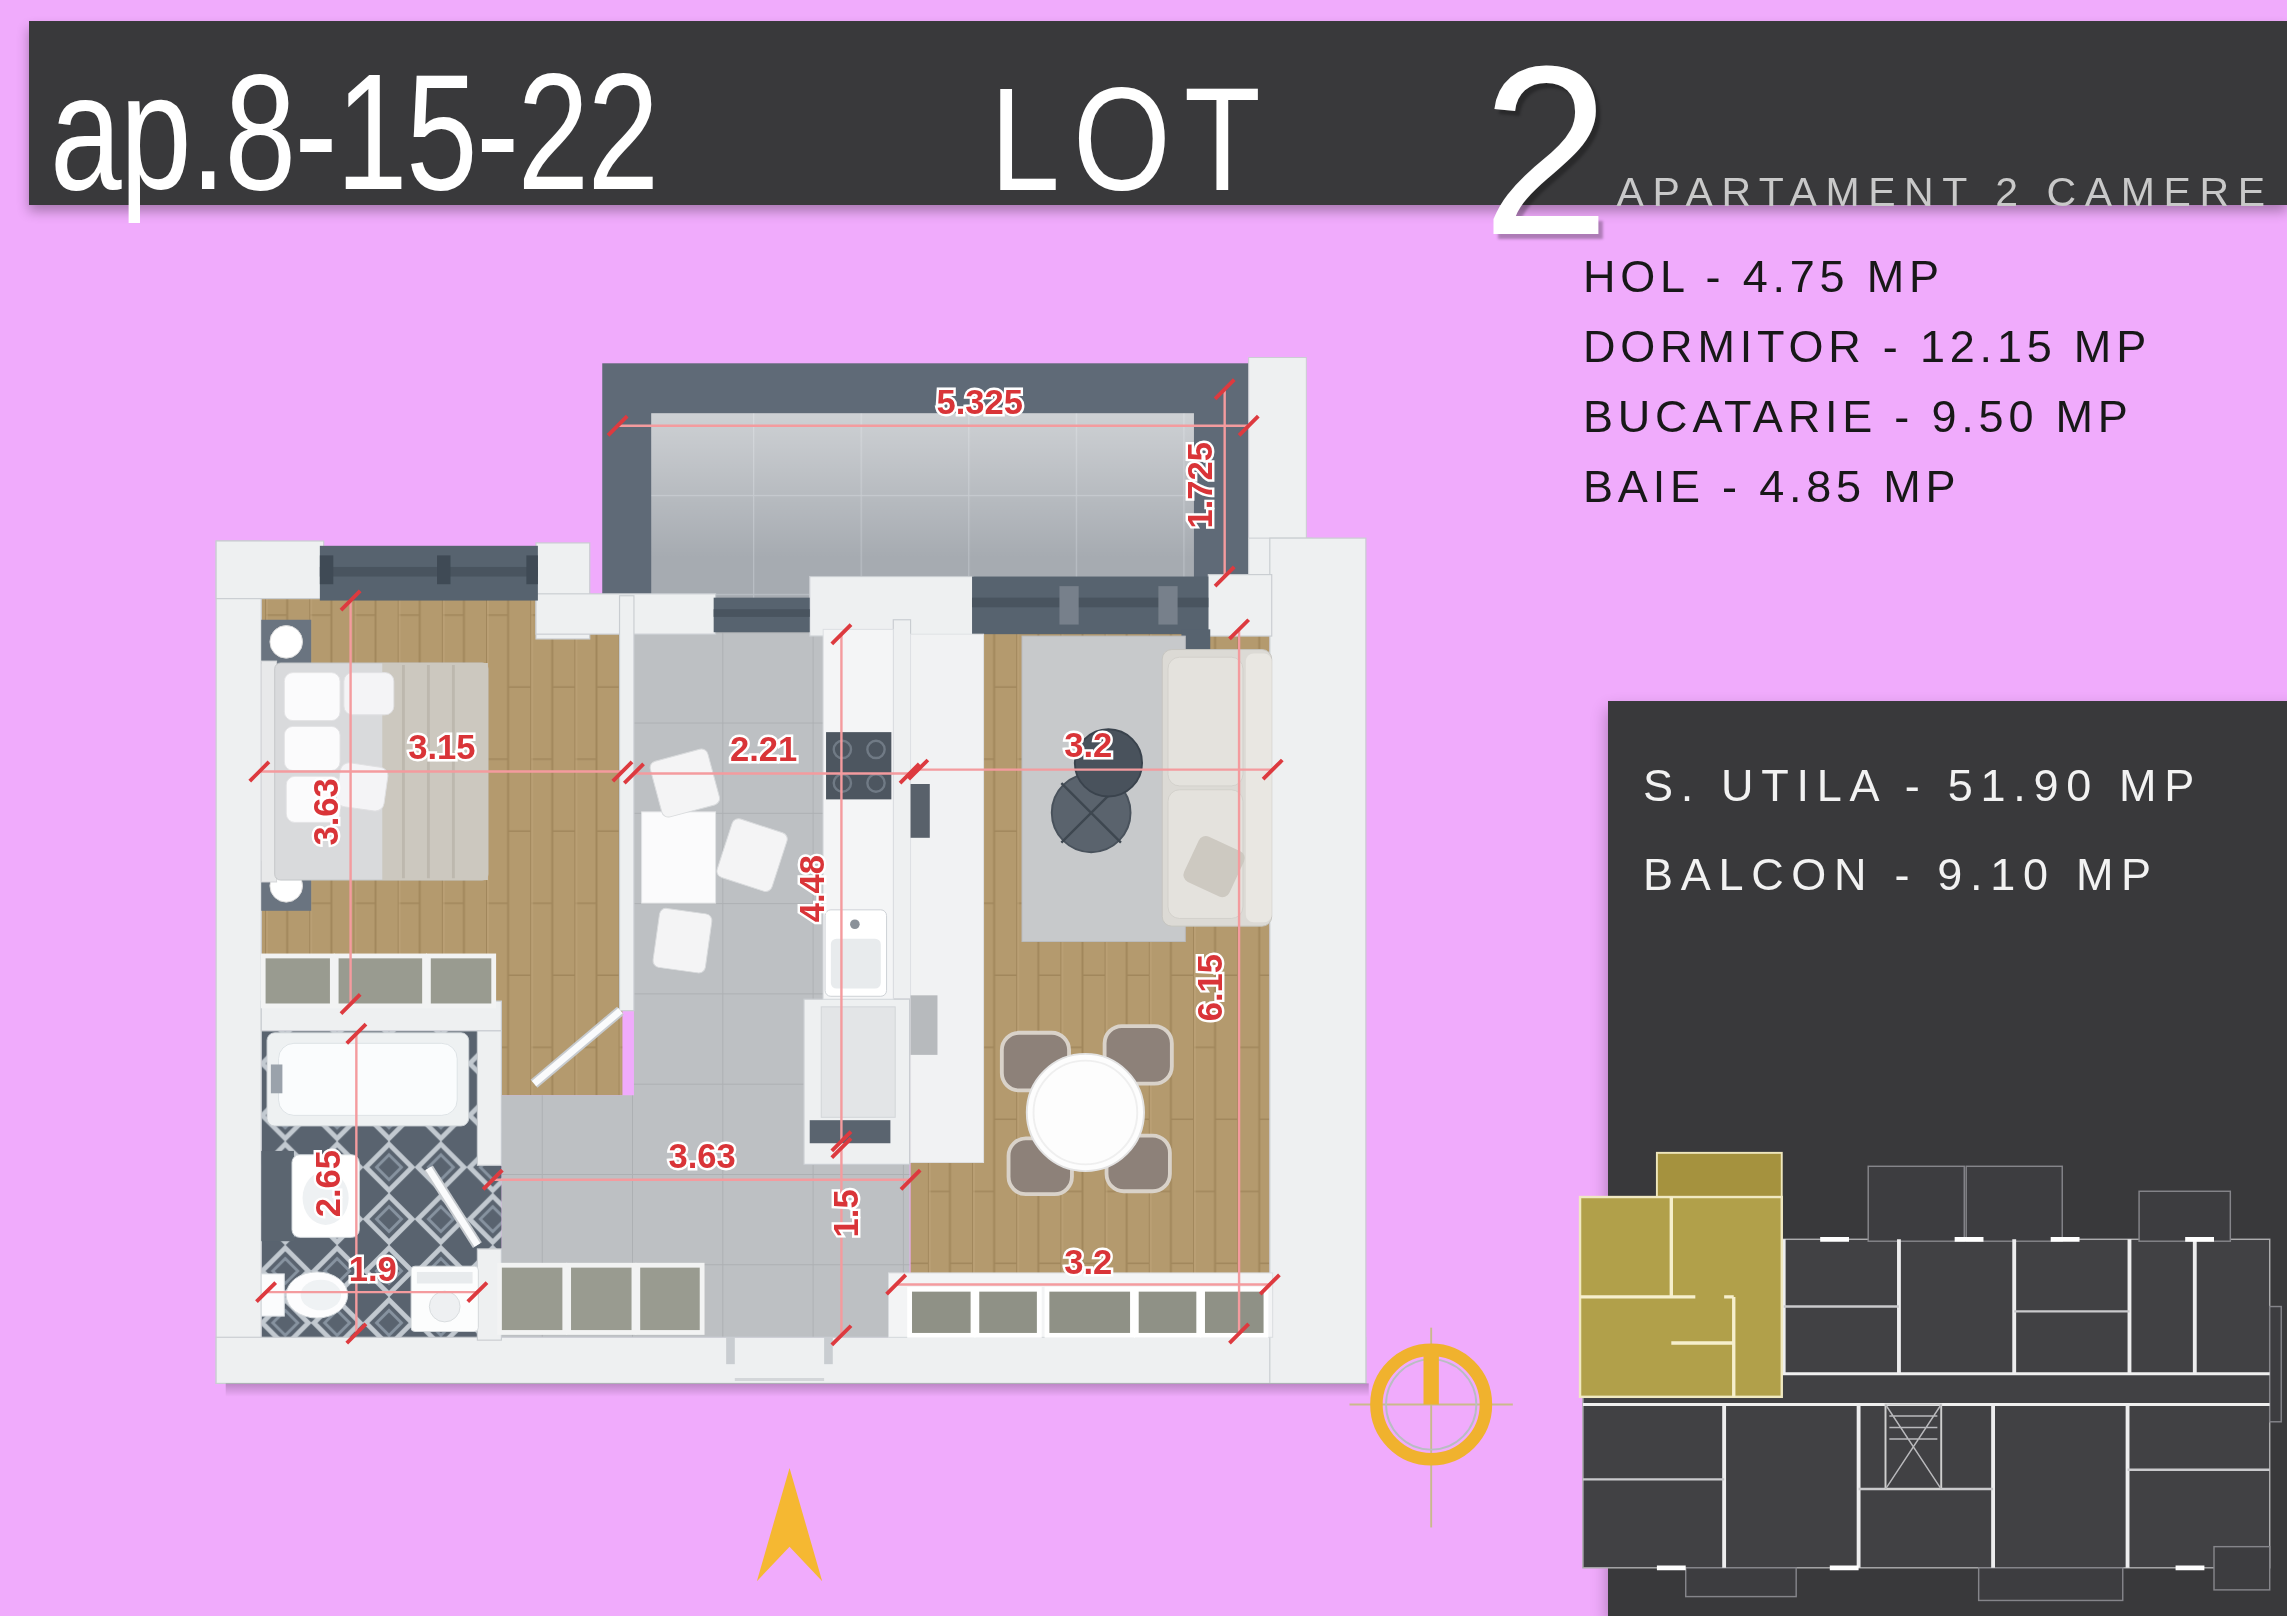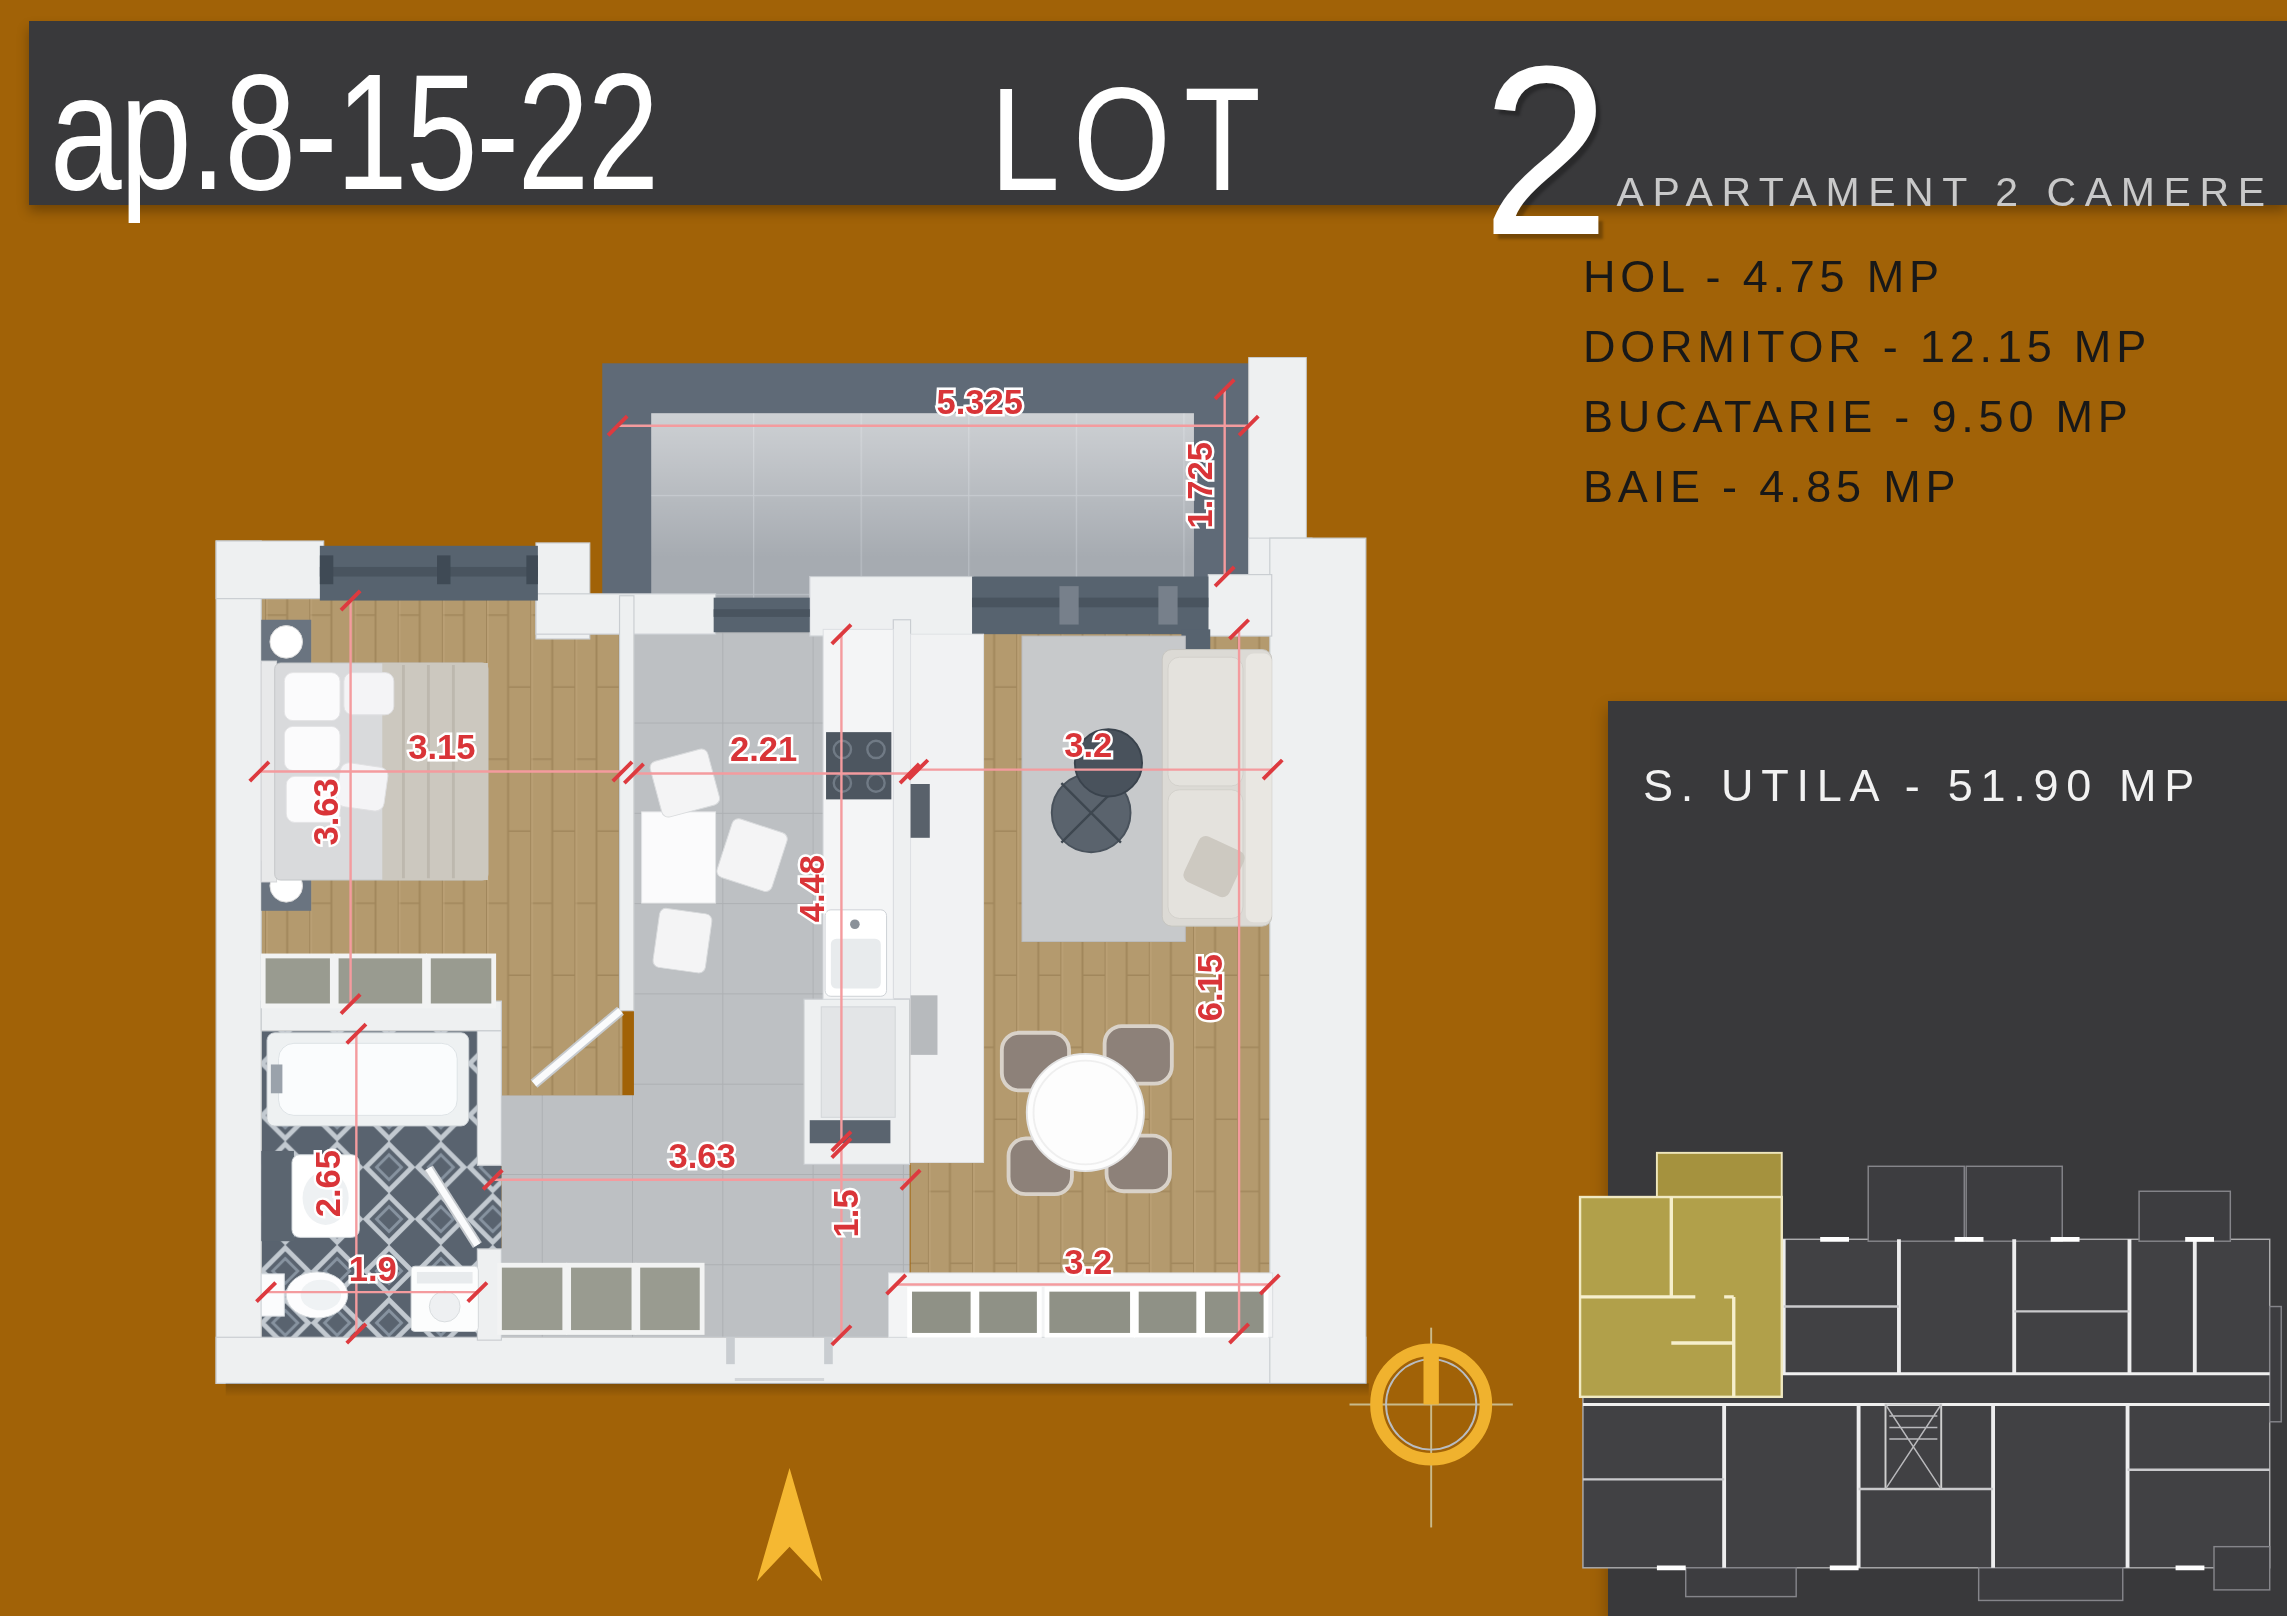--- a/index.html
+++ b/index.html
@@ -1,16 +1,16 @@
 <!DOCTYPE html>
 <html><head>
 <meta charset="utf-8">
 <style>
   html,body{margin:0;padding:0;background:#fff;}
-  .page{position:relative;width:2287px;height:1617px;background:#a16207;overflow:hidden;
+  .page{position:relative;width:2287px;height:1617px;background:#f0abfc;overflow:hidden;
         font-family:"Liberation Sans",sans-serif;}
   
   .banner{position:absolute;left:29px;top:21px;right:0;height:184px;background:#39393b;
           box-shadow:0 6.7px 11.5px rgba(0,0,0,.30);}
   .banner .ap{position:absolute;left:21px;top:29px;font-size:165px;line-height:1;color:#fff;
           transform:scaleX(.78);transform-origin:left top;letter-spacing:-1.9px;white-space:nowrap;}
   .banner .lot{position:absolute;left:961px;top:46px;font-size:146px;line-height:1;color:#fff;
           letter-spacing:15.4px;transform:scaleX(.86);transform-origin:left top;}
   .banner .lotnum{position:absolute;left:1453px;top:7.7px;font-size:242px;line-height:1;color:#fff;
           transform:scaleX(.95);transform-origin:left top;text-shadow:4.8px 4.8px 2.9px rgba(0,0,0,.28);}
@@ -44,20 +44,21 @@
   <div class="room-list">
     <div>HOL - 4.75 MP</div>
     <div>DORMITOR - 12.15 MP</div>
     <div>BUCATARIE - 9.50 MP</div>
     <div>BAIE - 4.85 MP</div>
   </div>
 
   <div class="panel">
     <div class="sum">
       <div>S. UTILA - 51.90 MP</div>
+      <div>BALCON - 9.10 MP</div>
     </div>
   </div>
 
   <svg class="plan-svg" viewBox="0 0 2381 1683">
     <defs>
       <pattern id="wood" width="46" height="150" patternUnits="userSpaceOnUse">
         <rect width="46" height="150" fill="#b49a6e"></rect>
         <path d="M0,0 V150 M23,0 V150" stroke="#a1875c" stroke-width="2"></path>
         <path d="M0,40 H23 M23,115 H46" stroke="#a1875c" stroke-width="1.5"></path>
         <path d="M2,0 V150" stroke="#bfa579" stroke-width="1"></path>

